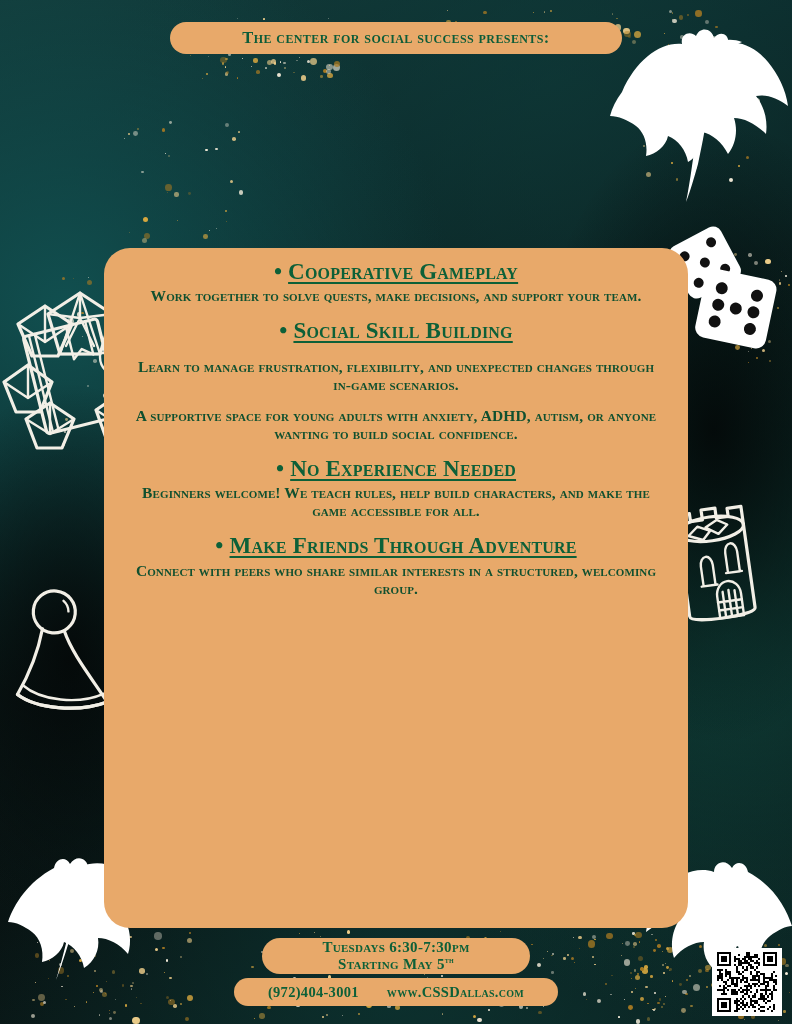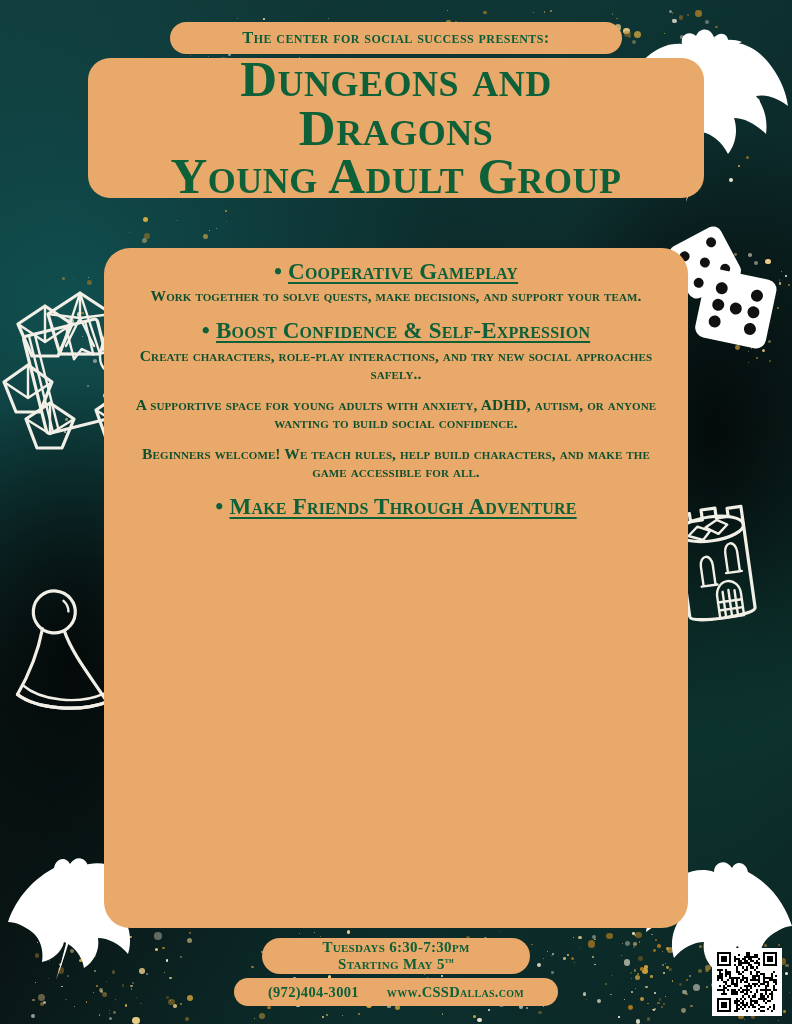--- a/index.html
+++ b/index.html
@@ -820,49 +820,44 @@
         <path class="solidw" d="M44,20 C46,10 56,8 60,16 C66,6 78,10 78,20 C94,14 114,22 126,36 C136,48 144,64 146,80 C136,72 124,68 114,70 C120,80 122,94 118,106 C110,96 98,90 88,90 C90,102 84,114 74,120 C72,108 64,98 54,94 C52,104 42,112 32,114 C34,102 30,90 22,84 C14,78 6,74 0,74 C6,56 18,34 44,20 Z"></path>
         <path class="solidw" d="M68,42 C62,72 54,104 46,130 C50,120 56,102 60,88 C66,70 70,54 72,44 Z"></path>
       </g>
     </svg>
   </div>
 
   <div class="panel" id="presents-bar">
     <span class="txt">The center for social success presents:</span>
   </div>
 
-  <div class="panel" id="title-panel">
-    <div class="l l1">Dungeons and</div>
-    <div class="l l2">Dragons</div>
-    <div class="l l3">Young Adult Group</div>
-  </div>
 
 
   <div class="panel" id="body-panel">
     <div id="sections">
         <div class="section">
           <div class="sec-title"><span>• </span><span class="u">Cooperative Gameplay</span></div>
           <div class="sec-body">Work together to solve quests, make decisions, and support your team.</div>
         </div>
         <div class="section">
+          <div class="sec-title"><span>• </span><span class="u">Social Skill Building</span></div>
         </div>
         <div class="section">
-        </div>
-        <div class="section">
-          <div class="sec-title"><span>• </span><span class="u">Boost Confidence &amp; Self-Expression</span></div>
-          <div class="sec-body">Create characters, role-play interactions, and try new social approaches safely..</div>
+          <div class="sec-body">Learn to manage frustration, flexibility, and unexpected changes through in-game scenarios.</div>
         </div>
         <div class="section">
           <div class="sec-body">A supportive space for young adults with anxiety, ADHD, autism, or anyone wanting to build social confidence.</div>
         </div>
         <div class="section">
+          <div class="sec-title"><span>• </span><span class="u">No Experience Needed</span></div>
           <div class="sec-body">Beginners welcome! We teach rules, help build characters, and make the game accessible for all.</div>
         </div>
         <div class="section">
           <div class="sec-title"><span>• </span><span class="u">Make Friends Through Adventure</span></div>
+          <div class="sec-body">Connect with peers who share similar interests in a structured, welcoming group.</div>
         </div>
       </div>
   </div>
 
   <div class="panel" id="time-pill">
     <div class="t">Tuesdays 6:30-7:30pm</div>
     <div class="t"><span>Starting May 5</span><sup>th</sup></div>
   </div>
 
   <div class="panel" id="contact-pill">

